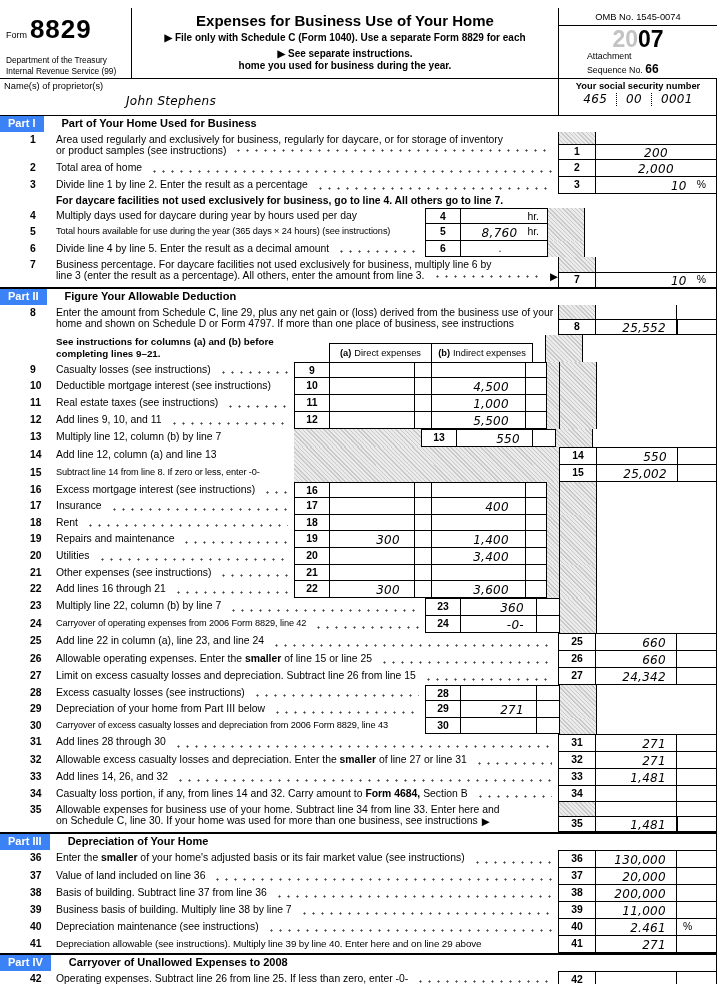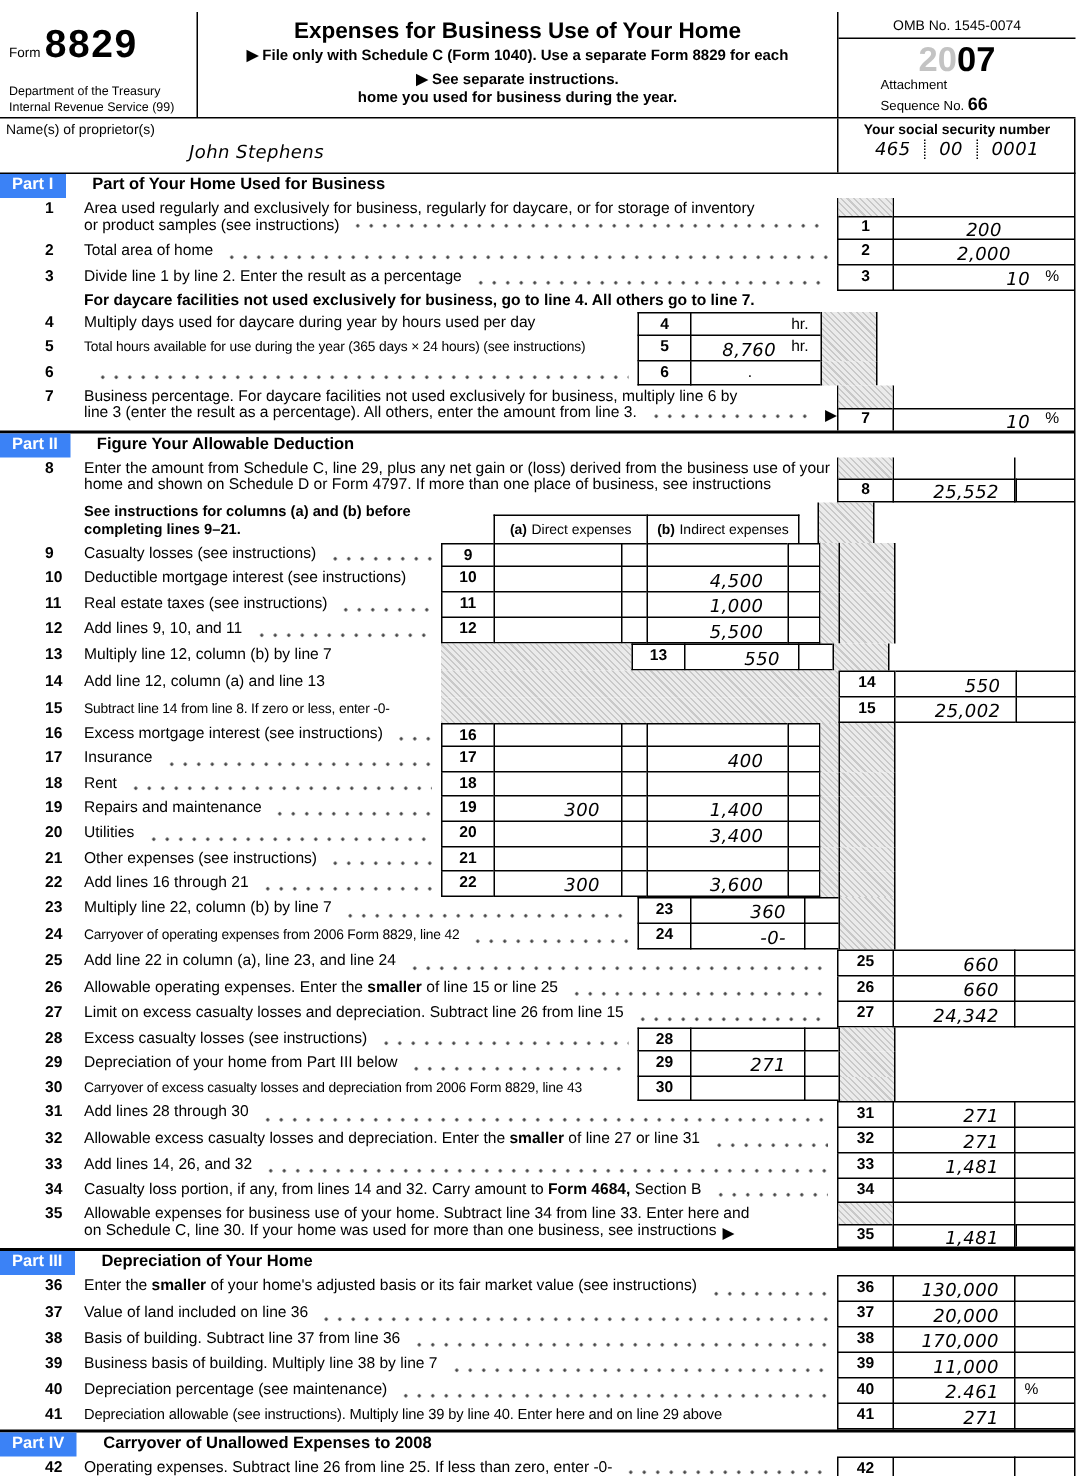--- a/index.html
+++ b/index.html
@@ -227,20 +227,21 @@
           <span class="hw">8,760</span>
           <span>hr.</span>
         </div>
     <div class="rn hatch"></div>
     <div class="rest"></div>
   </div>
 
   <div class="r">
     <div class="num">6</div>
     <div class="lb wB">
+          <span class="t">Divide line 4 by line 5. Enter the result as a decimal amount</span>
           <span class="dots"></span>
         </div>
     <div class="mn BB">6</div>
     <div class="mv46 BB" style="justify-content:center">
           <span>.</span>
         </div>
     <div class="rn hatch"></div>
     <div class="rest"></div>
   </div>
 
@@ -719,39 +720,39 @@
     <div class="rc"></div>
   </div>
 
   <div class="r e">
     <div class="num">38</div>
     <div class="lb">
           <span class="t">Basis of building. Subtract line 37 from line 36</span>
           <span class="dots"></span>
         </div>
     <div class="rn">38</div>
-    <div class="ra hw">170,000</div>
+    <div class="ra hw">200,000</div>
     <div class="rc"></div>
   </div>
 
   <div class="r e">
     <div class="num">39</div>
     <div class="lb">
           <span class="t">Business basis of building. Multiply line 38 by line 7</span>
           <span class="dots"></span>
         </div>
     <div class="rn">39</div>
     <div class="ra hw">11,000</div>
     <div class="rc"></div>
   </div>
 
   <div class="r e">
     <div class="num">40</div>
     <div class="lb">
-          <span class="t">Depreciation percentage (see maintenance)</span>
+          <span class="t">Depreciation maintenance (see instructions)</span>
           <span class="dots"></span>
         </div>
     <div class="rn">40</div>
     <div class="ra hw">2.461</div>
     <div class="rc"><span>%</span></div>
   </div>
 
   <div class="r e">
     <div class="num">41</div>
     <div class="lb">

